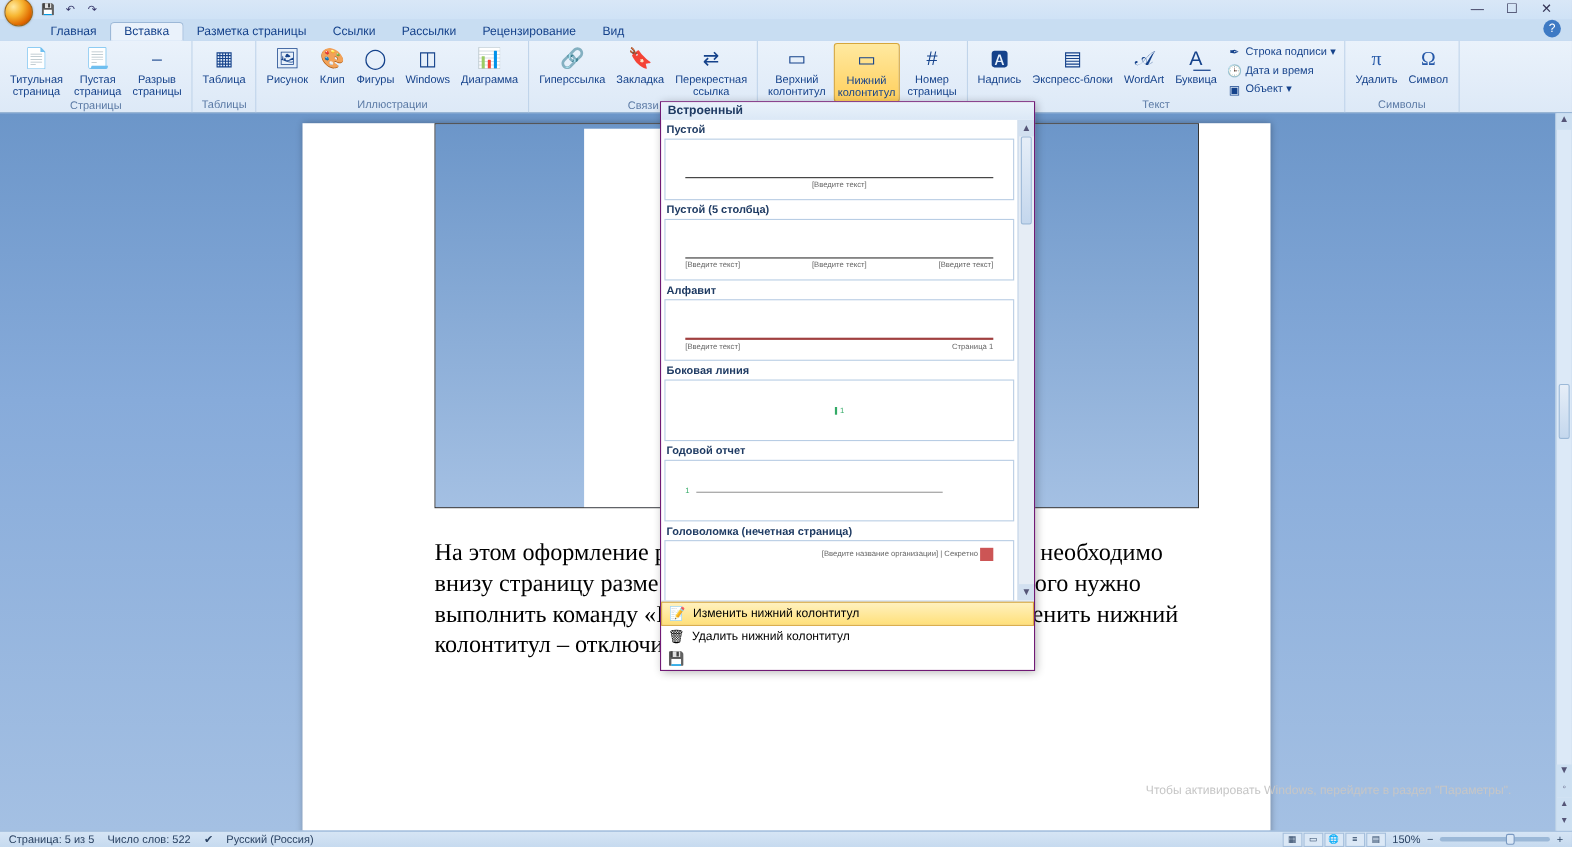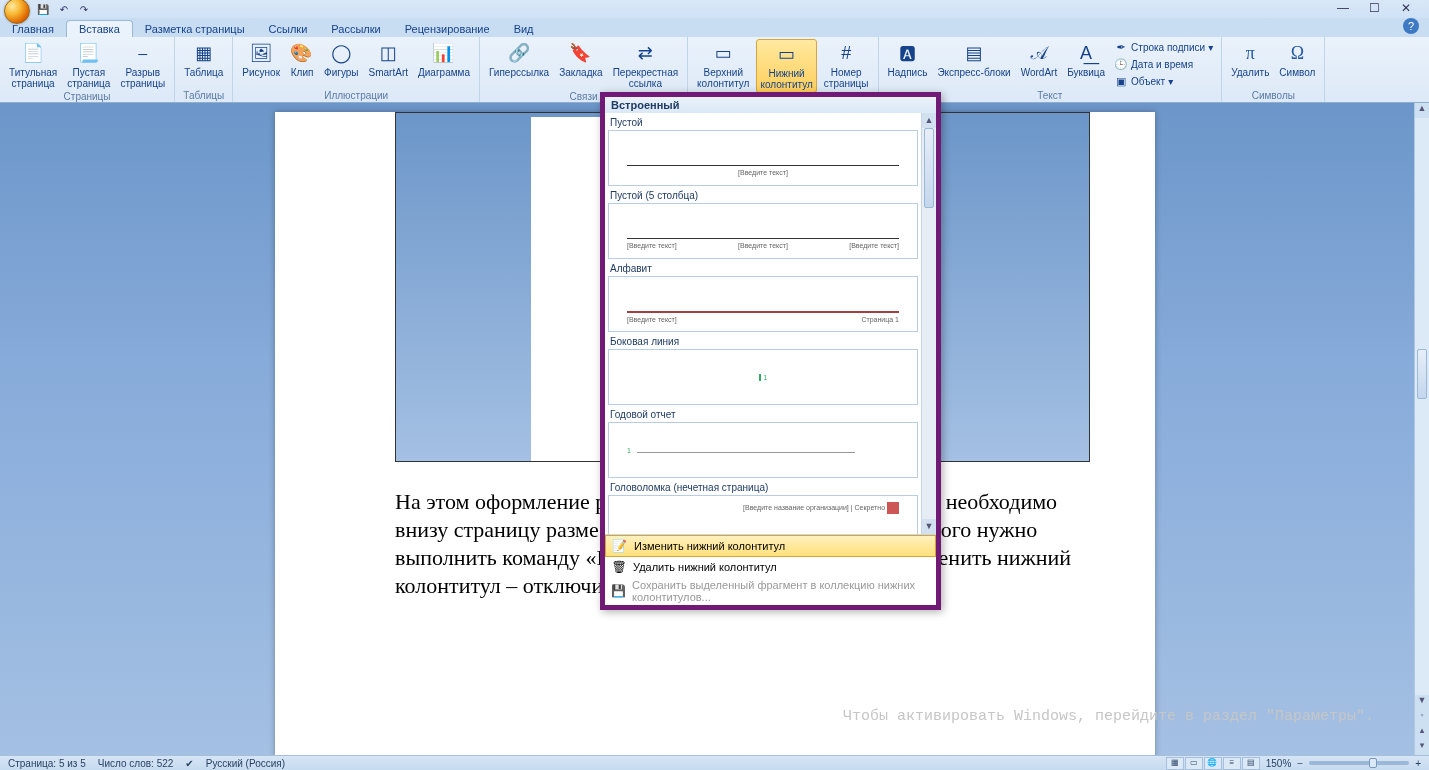--- a/index.html
+++ b/index.html
@@ -4,64 +4,64 @@
 <style>
 * { margin: 0; padding: 0; box-sizing: border-box; font-family: "Segoe UI", Tahoma, sans-serif; }
 html, body { width: 1429px; height: 770px; overflow: hidden; background: linear-gradient(180deg,#b6cde8 0%,#a0bde0 100%); }
 .titlebar { height: 18px; background: linear-gradient(#d9e7f7,#cfe2f6); display: flex; align-items: center; font-size: 11px; color: #3a4b66; position: relative; }
 .office-orb { width: 26px; height: 26px; border-radius: 50%; background: radial-gradient(circle at 30% 30%, #ffe9a0, #f7b733 35%, #e06900 70%, #a03400); position: absolute; top: -2px; left: 4px; border: 1px solid #9a6618; box-shadow: 0 0 2px rgba(0,0,0,.3); z-index:10; }
 .qa-toolbar { display:flex; gap:4px; margin-left:36px; align-items:center; }
 .qa-btn { width:16px; height:16px; font-size:10px; color:#336; display:flex; align-items:center; justify-content:center; }
 .title-text { position:absolute; left:50%; transform:translateX(-50%); white-space:nowrap; }
 .win-controls { position:absolute; right:6px; top:1px; display:flex; gap:10px; }
 .win-btn { width:22px; height:14px; font-size:12px; color:#335; }
-.tabstrip { height: 19px; background:#c8ddf2; display:flex; align-items:flex-end; font-size:11px; position:relative; }
+.tabstrip { height: 19px; background:#c8ddf2; display:flex; align-items:flex-end; font-size:11px; padding-left:34px; position:relative; }
 .tab { padding:2px 12px; color:#15428b; cursor:pointer; }
 .tab.active { background:#eaf2fb; border-top-left-radius:4px; border-top-right-radius:4px; border:1px solid #9cb8d7; border-bottom:none; color:#15428b; }
 .tab-help { position:absolute; right:10px; top:0; width:16px; height:16px; border-radius:50%; background:#3e7ac4; color:#fff; font-size:11px; text-align:center; line-height:16px; }
 .ribbon { height: 66px; background: linear-gradient(#eaf2fb,#dde9f7); border-bottom:1px solid #90afcf; display:flex; font-size:10px; color:#15428b; }
 .rgroup { border-right:1px solid #c0d4ea; padding:2px 6px 0; display:flex; flex-direction:column; justify-content:space-between; }
 .rgroup-body { display:flex; gap:4px; flex:1; align-items:flex-start; }
 .rbtn { display:flex; flex-direction:column; align-items:center; padding:2px 3px; cursor:pointer; border-radius:3px; }
 .rbtn.selected { background:linear-gradient(#ffe9a0,#ffcf5c); border:1px solid #d6a63b; }
 .rbtn-icon { width:24px; height:24px; margin-bottom:2px; display:flex; align-items:center; justify-content:center; font-size:18px; }
 .rbtn-label { text-align:center; line-height:11px; white-space:pre-line; }
 .rgroup-title { text-align:center; font-size:10px; color:#5b7aa5; padding-bottom:1px; }
 .small-row { display:flex; flex-direction:column; gap:1px; justify-content:center; }
 .small-btn { display:flex; align-items:center; gap:3px; font-size:10px; padding:1px 2px; cursor:pointer; }
 .small-icon { width:14px; height:14px; font-size:11px; display:inline-flex; align-items:center; justify-content:center; }
 .document-area { position:absolute; top:103px; left:0; right:0; bottom:15px; background:linear-gradient(180deg,#6c96c9 0%,#87abda 40%,#a4c0e3 100%); overflow:hidden; }
 .page { position:absolute; left:275px; top:9px; width:880px; height:700px; background:#fff; box-shadow:0 0 6px rgba(0,0,0,.3); }
 .page-img-area { position:absolute; top:0; left:120px; right:65px; height:350px; background:linear-gradient(135deg,#5c86bf,#7ea4d4); border:1px solid #333; }
 .page-text { position:absolute; top:376px; left:120px; right:65px; font-family:"Times New Roman",serif; font-size:22px; line-height:28px; color:#000; }
-.gallery-panel { position:absolute; top:92px; left:600px; width:341px; height:518px; background:#fff; border:5px solid #701a75; box-shadow:2px 2px 8px rgba(0,0,0,.3); z-index:40; display:flex; flex-direction:column; }
+.gallery-panel { position:absolute; top:92px; left:600px; width:341px; height:518px; background:#fff; border:1px solid #701a75; box-shadow:2px 2px 8px rgba(0,0,0,.3); z-index:40; display:flex; flex-direction:column; }
 .gallery-head { background:linear-gradient(#eaf2fb,#dbe8f6); font-size:11px; font-weight:bold; color:#1f3b63; padding:2px 6px; }
 .gallery-scroll { flex:1; overflow:hidden; position:relative; }
 .gallery-scrollbar { position:absolute; right:0; top:0; bottom:0; width:15px; background:#e6edf5; border-left:1px solid #c6d5e8; }
 .g-thumb-up, .g-thumb-down { height:15px; background:#d2e0f0; text-align:center; font-size:9px; line-height:15px; color:#557; }
 .g-thumb-track { position:absolute; top:15px; bottom:15px; left:0; right:0; }
 .g-thumb { position:absolute; left:2px; right:2px; top:0; height:80px; background:linear-gradient(#e6eef8,#c4d7ed); border:1px solid #9bb8d7; border-radius:2px; }
 .gallery-list { position:absolute; left:0; right:15px; top:0; bottom:0; overflow:hidden; padding:0 3px; }
-.g-section { font-size:10px; font-weight:normal; color:#1f3b63; margin:4px 0 2px 2px; }
+.g-section { font-size:10px; font-weight:bold; color:#1f3b63; margin:4px 0 2px 2px; }
 .g-item { border:1px solid #b8cde4; margin-bottom:4px; height:56px; padding:4px 18px; display:flex; align-items:flex-end; font-size:7px; color:#666; position:relative; cursor:pointer; }
 .g-item .hr { border-top:1px solid #333; width:100%; height:16px; display:flex; align-items:flex-start; justify-content:space-between; padding-top:3px; }
 .g-item .center-txt { width:100%; text-align:center; }
 .gallery-actions { border-top:1px solid #c6d5e8; }
 .ga-row { display:flex; align-items:center; gap:6px; font-size:11px; padding:2px 6px; cursor:pointer; }
 .ga-row.highlight { background:linear-gradient(#fff1bf,#ffe07a); border:1px solid #d6a63b; }
 .ga-row.disabled { color:#999; }
 .ga-icon { width:16px; height:16px; display:inline-flex; align-items:center; justify-content:center; font-size:12px; }
 .statusbar { position:absolute; bottom:0; left:0; right:0; height:15px; background:linear-gradient(#d6e5f5,#c6daef); border-top:1px solid #a5bfdc; font-size:10px; color:#2a4262; display:flex; align-items:center; padding:0 8px; gap:12px; }
 .statusbar .right { position:absolute; right:8px; display:flex; align-items:center; gap:6px; }
 .zoom-slider { width:100px; height:4px; background:#9bb8d7; position:relative; border-radius:2px; }
 .zoom-thumb { position:absolute; left:60%; top:-3px; width:8px; height:10px; background:#dbe8f6; border:1px solid #7a99c1; border-radius:2px; }
 .view-btns { display:flex; gap:1px; }
 .view-btn { width:18px; height:13px; background:#dbe8f6; border:1px solid #a5bfdc; font-size:8px; text-align:center; }
 .watermark { position:absolute; right:55px; bottom:30px; color:#c6c6c6; font-size:16px; pointer-events:none; text-align:left; }
-.watermark-sub { font-size:15px;font-family:Liberation Mono, monospace; }
+.watermark-sub { font-size:11px; }
 .right-scrollbar { position:absolute; right:0; top:103px; bottom:15px; width:15px; background:#dce9f7; border-left:1px solid #b0c8e0; z-index:5; }
 .rs-btn { height:15px; background:#cde0f2; text-align:center; font-size:9px; color:#557; }
 .rs-track { position:absolute; top:15px; bottom:60px; left:0; right:0; }
 .rs-thumb { position:absolute; left:2px; right:2px; top:40%; height:50px; background:linear-gradient(#e6eef8,#c4d7ed); border:1px solid #9bb8d7; border-radius:2px; }
 .inner-screenshot { position:absolute; inset:0; background:linear-gradient(180deg,#6c96c9,#a4c0e3); }
 .inner-page { position:absolute; left:135px; top:4px; width:205px; height:344px; background:#fff; }
 </style>
 </head>
 <body>
 
@@ -129,21 +129,21 @@
       <div class="rbtn">
           <div class="rbtn-icon">🎨</div>
           <div class="rbtn-label">Клип</div>
         </div>
       <div class="rbtn">
           <div class="rbtn-icon">◯</div>
           <div class="rbtn-label">Фигуры</div>
         </div>
       <div class="rbtn">
           <div class="rbtn-icon">◫</div>
-          <div class="rbtn-label">SmartArt</div>
+          <div class="rbtn-label">Windows</div>
         </div>
       <div class="rbtn">
           <div class="rbtn-icon">📊</div>
           <div class="rbtn-label">Диаграмма</div>
         </div>
     </div>
     <div class="rgroup-title">Иллюстрации</div>
   </div>
   <div class="rgroup">
     <div class="rgroup-body">
@@ -304,21 +304,20 @@
     <div class="ga-row highlight">
         <span class="ga-icon">📝</span>
         <span>Изменить нижний колонтитул</span>
       </div>
     <div class="ga-row">
         <span class="ga-icon">🗑</span>
         <span>Удалить нижний колонтитул</span>
       </div>
     <div class="ga-row disabled">
         <span class="ga-icon">💾</span>
-        <span>Сохранить выделенный фрагмент в коллекцию нижних колонтитулов...</span>
       </div>
   </div>
 </div>
 
 <div class="statusbar">
   <span>Страница: 5 из 5</span>
   <span>Число слов: 522</span>
   <span>✔</span>
   <span>Русский (Россия)</span>
   <div class="right">

